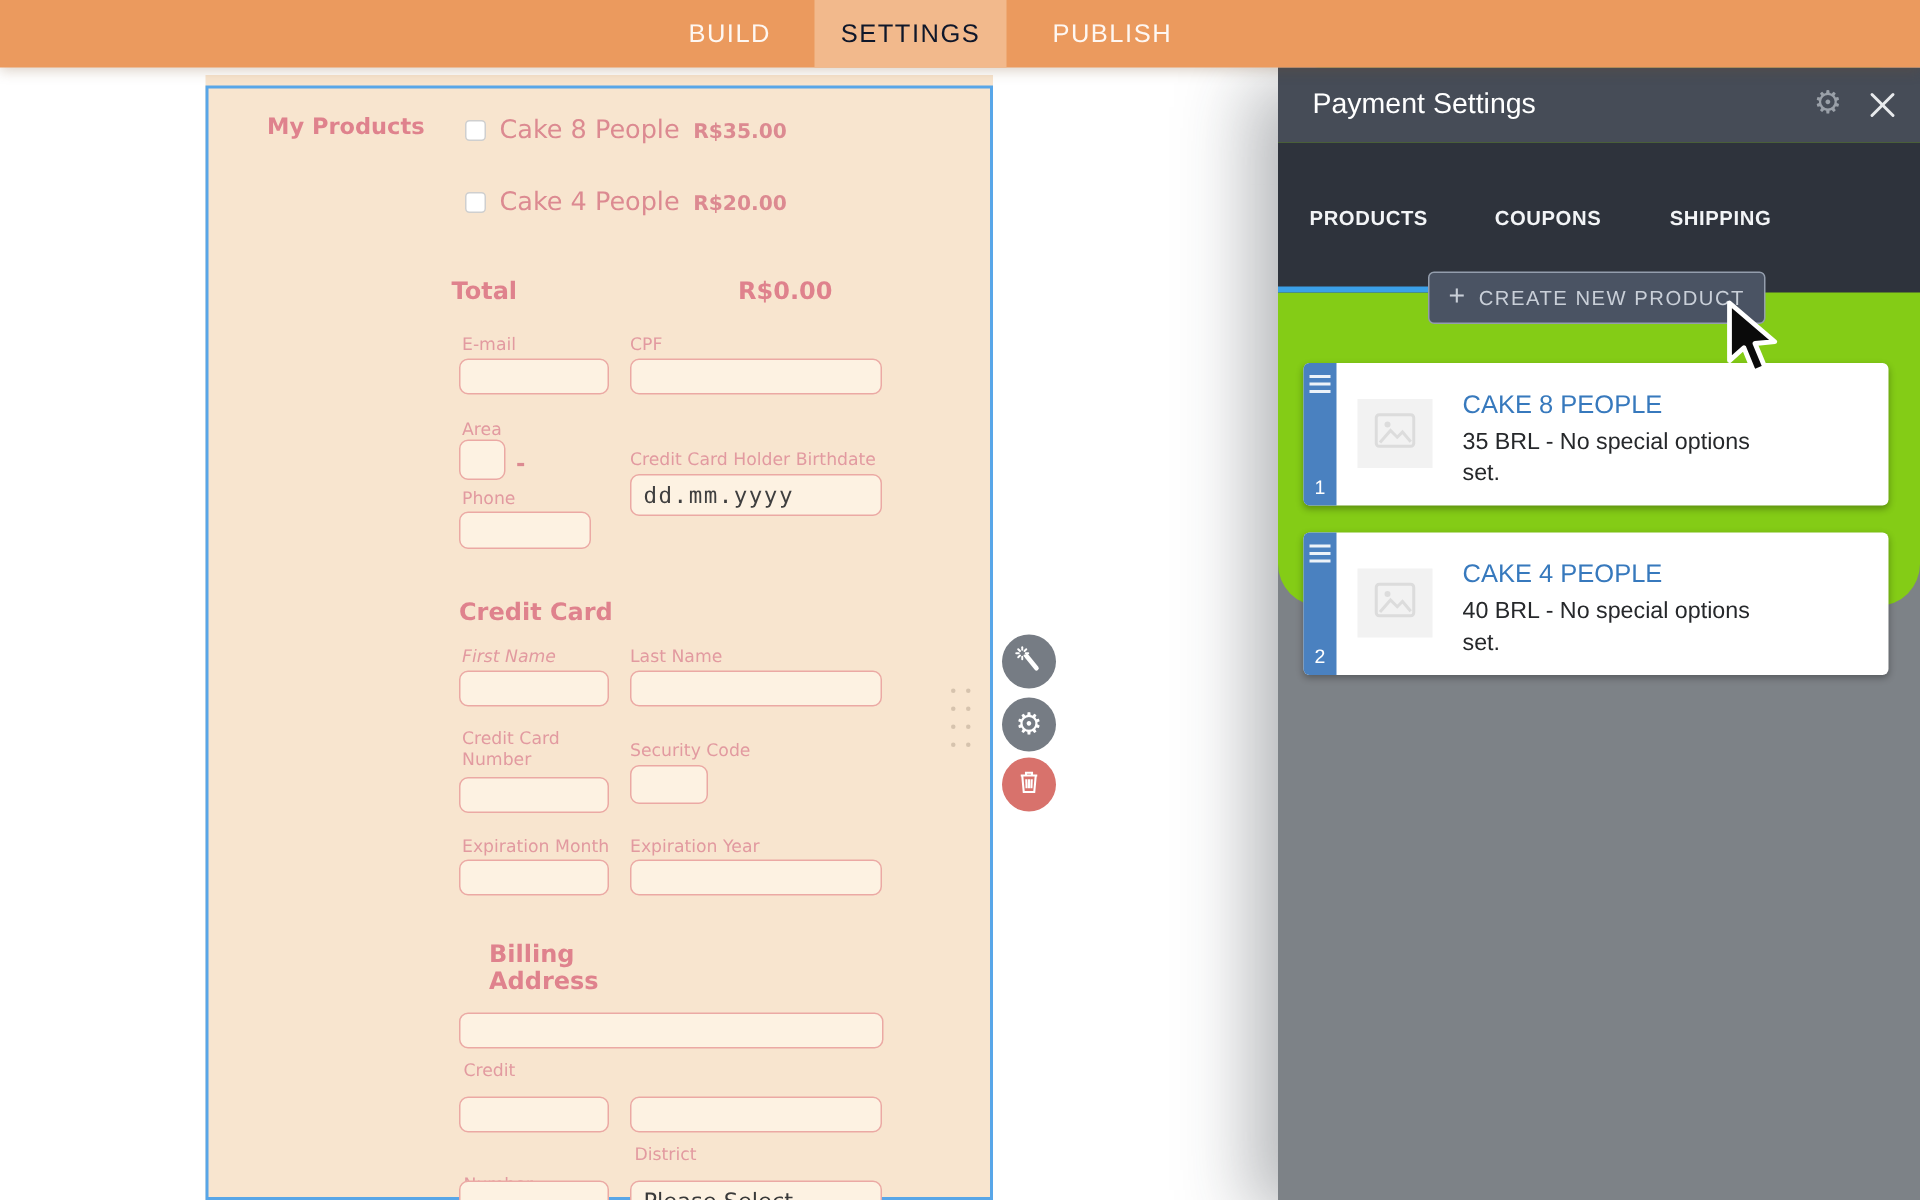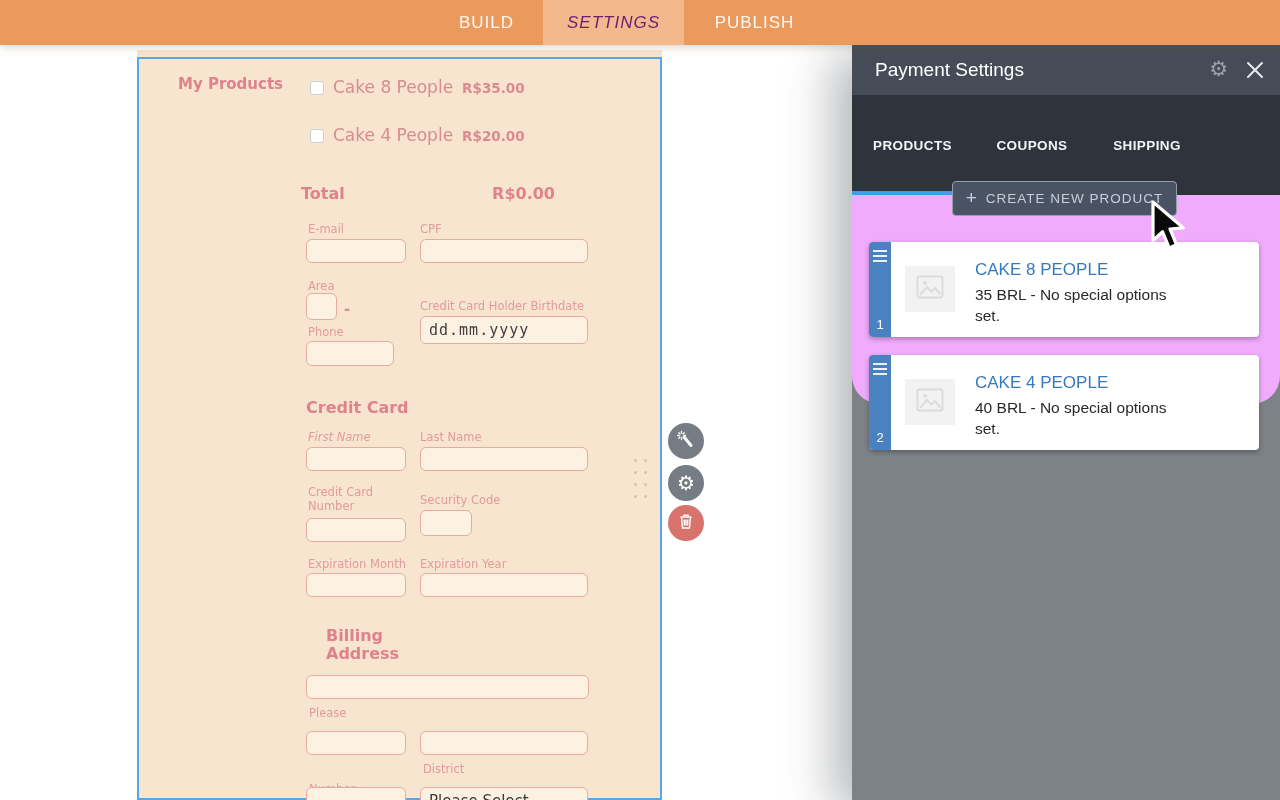--- a/index.html
+++ b/index.html
@@ -6,21 +6,21 @@
   html,body { width:1280px; height:800px; overflow:hidden; background:#fff;
               font-family:"Liberation Sans", sans-serif; }
 
   
   .topbar { position:absolute; left:0; top:0; width:1280px; height:45px;
             background:#EB9A5E; box-shadow:0 2px 8px rgba(120,80,40,.25); z-index:5; }
   .topbar-tabs { position:absolute; left:430px; top:0; height:45px; display:flex; }
   .top-tab { height:45px; display:flex; align-items:center; justify-content:center;
              color:rgba(255,255,255,.92); font-size:17px; letter-spacing:1px; cursor:pointer; }
   .top-tab.build { width:113px; }
-  .top-tab.settings { width:141px; background:#F2B98C; color:#701a75;font-style:italic; }
+  .top-tab.settings { width:128px; background:#F2B98C; color:#0f172a; }
   .top-tab.publish { width:141px; }
 
   
   .form-page { position:absolute; left:137px; top:50px; width:525px; height:750px;
                background:#F8E5CF; font-family:"DejaVu Sans", sans-serif; z-index:2;padding-left:41px; }
   .selection-outline { position:absolute; left:0; top:7px; right:0; bottom:0;
                        border:2px solid #58A6E8; pointer-events:none; }
   .fp-label { position:absolute; color:#E29AA0; font-size:11.5px; }
   .fp-heading { position:absolute; color:#DF828D; font-size:16px; font-weight:bold; }
   .fp-input { position:absolute; background:#FDF2E2; border:1px solid #EBA9A4; border-radius:6px; }
@@ -41,21 +41,21 @@
 
   
   .float-btn { position:absolute; left:668px; width:36px; height:36px; border-radius:50%;
                display:flex; align-items:center; justify-content:center; cursor:pointer; z-index:3; }
   .float-gray { background:#767C84; }
   .float-red  { background:#D8726C; }
 
   
   .overlay-col { position:absolute; left:852px; top:45px; width:428px; height:755px;
                  background:#7D8287; z-index:4; box-shadow:-18px 10px 45px rgba(40,45,55,.35); }
-  .panel { position:absolute; left:0; top:0; width:428px; height:359px; background:#f0abfc;border-radius:28px; }
+  .panel { position:absolute; left:0; top:0; width:428px; height:359px; background:#84cc16;border-radius:28px; }
   .panel-header { position:absolute; left:0; top:0; width:428px; height:50px; background:#464C57;
                   display:flex; align-items:center; }
   .panel-title { color:#FFFFFF; font-size:19px; margin-left:23px; font-weight:400; }
   .hdr-gear { position:absolute; right:52px; top:13px; color:#9AA0A8; font-size:21px;
               line-height:21px; cursor:pointer; }
   .hdr-close { position:absolute; right:15px; top:15px; cursor:pointer; }
   .panel-tabs { position:absolute; left:0; top:50px; width:428px; height:100px; background:#2E333C;
                 display:flex; }
   .ptab { height:100%; display:flex; align-items:center; justify-content:center;
           color:#F2F4F6; font-size:13.5px; letter-spacing:.4px; font-weight:bold; cursor:pointer;
@@ -137,21 +137,21 @@
   <div class="fp-input" style="left:283px; top:460px; width:52px; height:26px;"></div>
   <div class="fp-input" style="left:169px; top:468px; width:100px; height:24px;"></div>
 
   <div class="fp-label" style="left:171px; top:507px;">Expiration Month</div>
   <div class="fp-label" style="left:283px; top:507px;">Expiration Year</div>
   <div class="fp-input" style="left:169px; top:523px; width:100px; height:24px;"></div>
   <div class="fp-input" style="left:283px; top:523px; width:168px; height:24px;"></div>
 
   <div class="fp-heading" style="left:169px; top:577px; width:95px; line-height:18px;margin-left:20px;">Billing Address</div>
   <div class="fp-input" style="left:169px; top:625px; width:283px; height:24px;"></div>
-  <div class="fp-label" style="left:172px; top:656px;">Please</div>
+  <div class="fp-label" style="left:172px; top:656px;">Credit</div>
   <div class="fp-input" style="left:169px; top:681px; width:100px; height:24px;"></div>
   <div class="fp-input" style="left:283px; top:681px; width:168px; height:24px;"></div>
   <div class="fp-label" style="left:172px; top:732px;">Number</div>
   <div class="fp-label" style="left:286px; top:712px;">District</div>
   <div class="fp-input" style="left:169px; top:737px; width:100px; height:24px;"></div>
   <div class="fp-input select-val" style="left:283px; top:737px; width:168px; height:27px;">Please Select</div>
 
   <div class="drag-dots">
     <i></i>
       <i></i>

